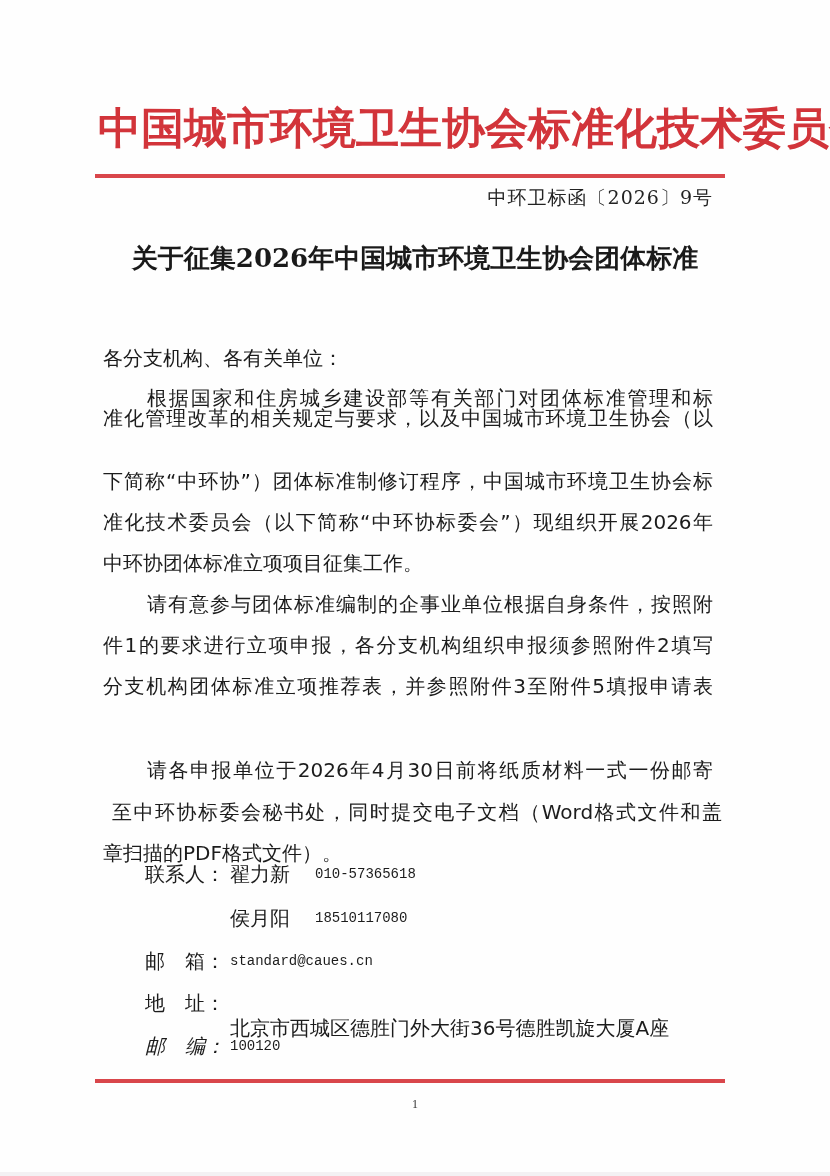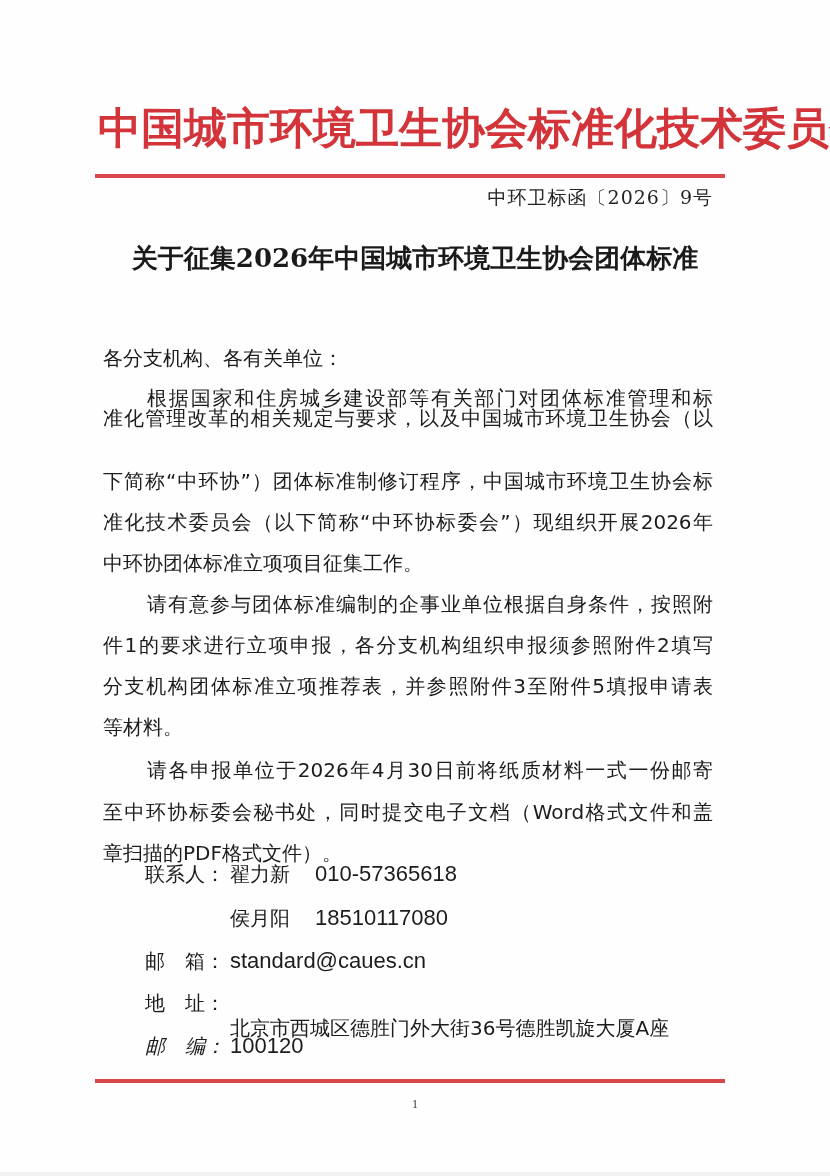--- a/index.html
+++ b/index.html
@@ -31,21 +31,21 @@
     font-family: "DejaVu Sans", "Liberation Sans", sans-serif; font-size: 20px; line-height: 30px;
     color: #1c1c1c; white-space: nowrap;
     text-align: justify; text-align-last: justify;
   }
   .line.indent { left: 147px; width: 566px; }
   .line.last { text-align-last: left; }
   .contact {
     position: absolute; height: 30px; font-family: "DejaVu Sans", "Liberation Sans", sans-serif;
     font-size: 20px; line-height: 30px; color: #1c1c1c; white-space: nowrap;
   }
-  .serif-num { font-family: Liberation Sans, sans-serif; font-size: 22px; text-align: center; }
+  .serif-num { font-family: Liberation Mono, monospace; font-size: 14px; text-align: center; }
   .page-number {
     position: absolute; left: 0; width: 830px; top: 1097px; text-align: center;
     font-family: "Liberation Serif", serif; font-size: 12px; color: #333;
   }
   .scan-edge { position: absolute; left: 0; bottom: 0; width: 830px; height: 4px; background: #f3f1f3; }
 </style>
 </head>
 <body>
 
 <div class="page">
@@ -60,24 +60,23 @@
 
   <div class="line indent" style="top:383px;">根据国家和住房城乡建设部等有关部门对团体标准管理和标</div>
   <div class="line" style="top:403px;">准化管理改革的相关规定与要求，以及中国城市环境卫生协会（以</div>
   <div class="line" style="top:466px;">下简称“中环协”）团体标准制修订程序，中国城市环境卫生协会标</div>
   <div class="line" style="top:507px;">准化技术委员会（以下简称“中环协标委会”）现组织开展2026年</div>
   <div class="line last" style="top:548px;">中环协团体标准立项项目征集工作。</div>
 
   <div class="line indent" style="top:589px;">请有意参与团体标准编制的企事业单位根据自身条件，按照附</div>
   <div class="line" style="top:630px;">件1的要求进行立项申报，各分支机构组织申报须参照附件2填写</div>
   <div class="line" style="top:671px;">分支机构团体标准立项推荐表，并参照附件3至附件5填报申请表</div>
-  <div class="line last" style="top:712px;">等材料。</div>
 
   <div class="line indent" style="top:755px;">请各申报单位于2026年4月30日前将纸质材料一式一份邮寄</div>
-  <div class="line" style="top:797px;">至中环协标委会秘书处，同时提交电子文档（Word格式文件和盖</div>
+  <div class="line" style="top:797px;margin-left:9px;">至中环协标委会秘书处，同时提交电子文档（Word格式文件和盖</div>
   <div class="line last" style="top:838px;">章扫描的PDF格式文件）。</div>
 
   <div class="contact" style="left:145px; top:859px;">联系人：</div>
   <div class="contact" style="left:230px; top:859px;">翟力新</div>
   <div class="contact serif-num" style="left:315px; top:859px;">010-57365618</div>
 
   <div class="contact" style="left:230px; top:903px;">侯月阳</div>
   <div class="contact serif-num" style="left:315px; top:903px;">18510117080</div>
 
   <div class="contact" style="left:145px; top:946px;">邮　箱：</div>

